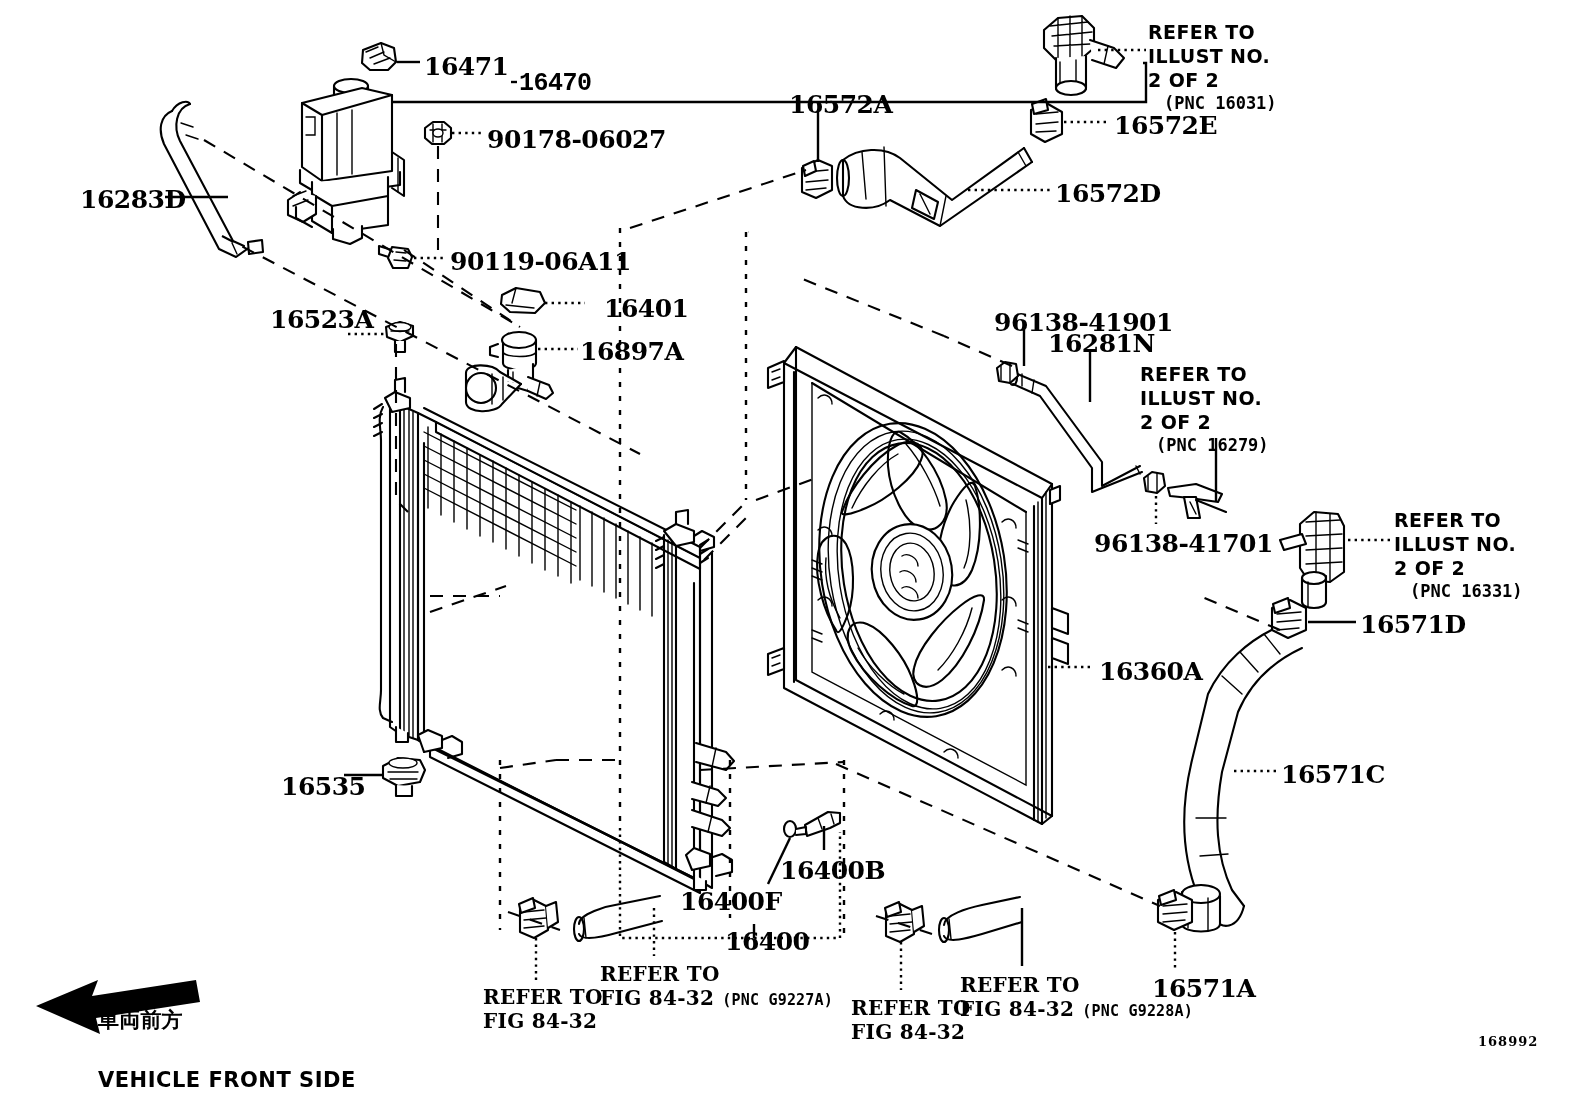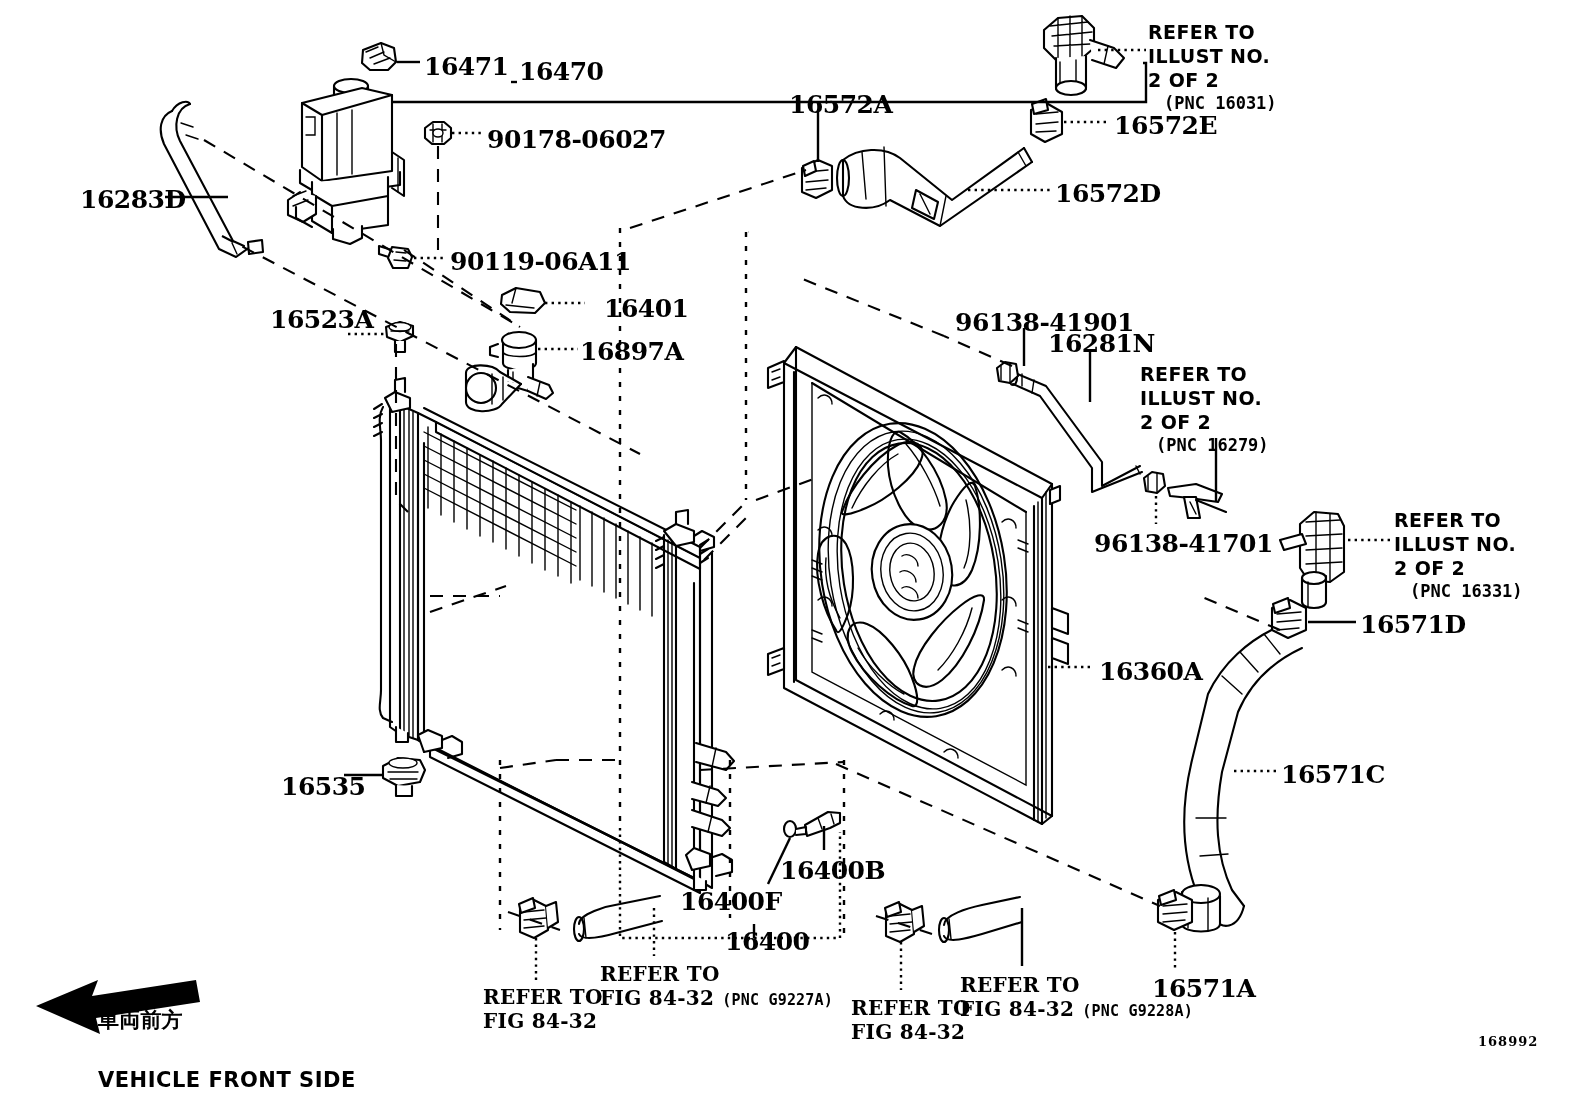--- a/index.html
+++ b/index.html
@@ -472,32 +472,32 @@
     <path class="dash" d="M1280 630 L1200 596"></path>
   </g>
 
   <g>
     <path class="blk" d="M36 1006 L98 980 L92 996 L196 980 L200 1002 L96 1018 L100 1034 Z"></path>
   </g>
 </svg>
 
 <div id="part-labels">
       <div class="lbl pn" style="left: 424px; top: 54px;">16471</div>
-      <div class="lbl pn" style="left: 519px; top: 59px;">16470</div>
+      <div class="lbl pn" style="left: 519px; top: 71px; font-family: Liberation Mono, monospace;">16470</div>
       <div class="lbl pn" style="left: 487px; top: 127px;">90178-06027</div>
       <div class="lbl pn" style="left: 80px; top: 187px;">16283D</div>
       <div class="lbl pn" style="left: 450px; top: 249px;">90119-06A11</div>
       <div class="lbl pn" style="left: 588px; top: 296px; margin-left: 16px;">16401</div>
       <div class="lbl pn" style="left: 270px; top: 307px;">16523A</div>
       <div class="lbl pn" style="left: 580px; top: 339px;">16897A</div>
       <div class="lbl pn" style="left: 281px; top: 774px;">16535</div>
       <div class="lbl pn" style="left: 789px; top: 92px;">16572A</div>
       <div class="lbl pn" style="left: 1114px; top: 113px;">16572E</div>
       <div class="lbl pn" style="left: 1055px; top: 181px;">16572D</div>
-      <div class="lbl pn" style="left: 955px; top: 310px; text-align: right;">96138-41901</div>
+      <div class="lbl pn" style="left: 994px; top: 310px; text-align: right;">96138-41901</div>
       <div class="lbl pn" style="left: 1048px; top: 331px;">16281N</div>
       <div class="lbl pn" style="left: 1094px; top: 531px;">96138-41701</div>
       <div class="lbl pn" style="left: 1099px; top: 659px; text-align: right;">16360A</div>
       <div class="lbl pn" style="left: 1360px; top: 612px;">16571D</div>
       <div class="lbl pn" style="left: 1281px; top: 762px;">16571C</div>
       <div class="lbl pn" style="left: 1152px; top: 976px;">16571A</div>
       <div class="lbl pn" style="left: 780px; top: 834px; margin-top: 24px;">16400B</div>
       <div class="lbl pn" style="left: 680px; top: 889px;">16400F</div>
       <div class="lbl pn" style="left: 725px; top: 929px;">16400</div>
     </div>

